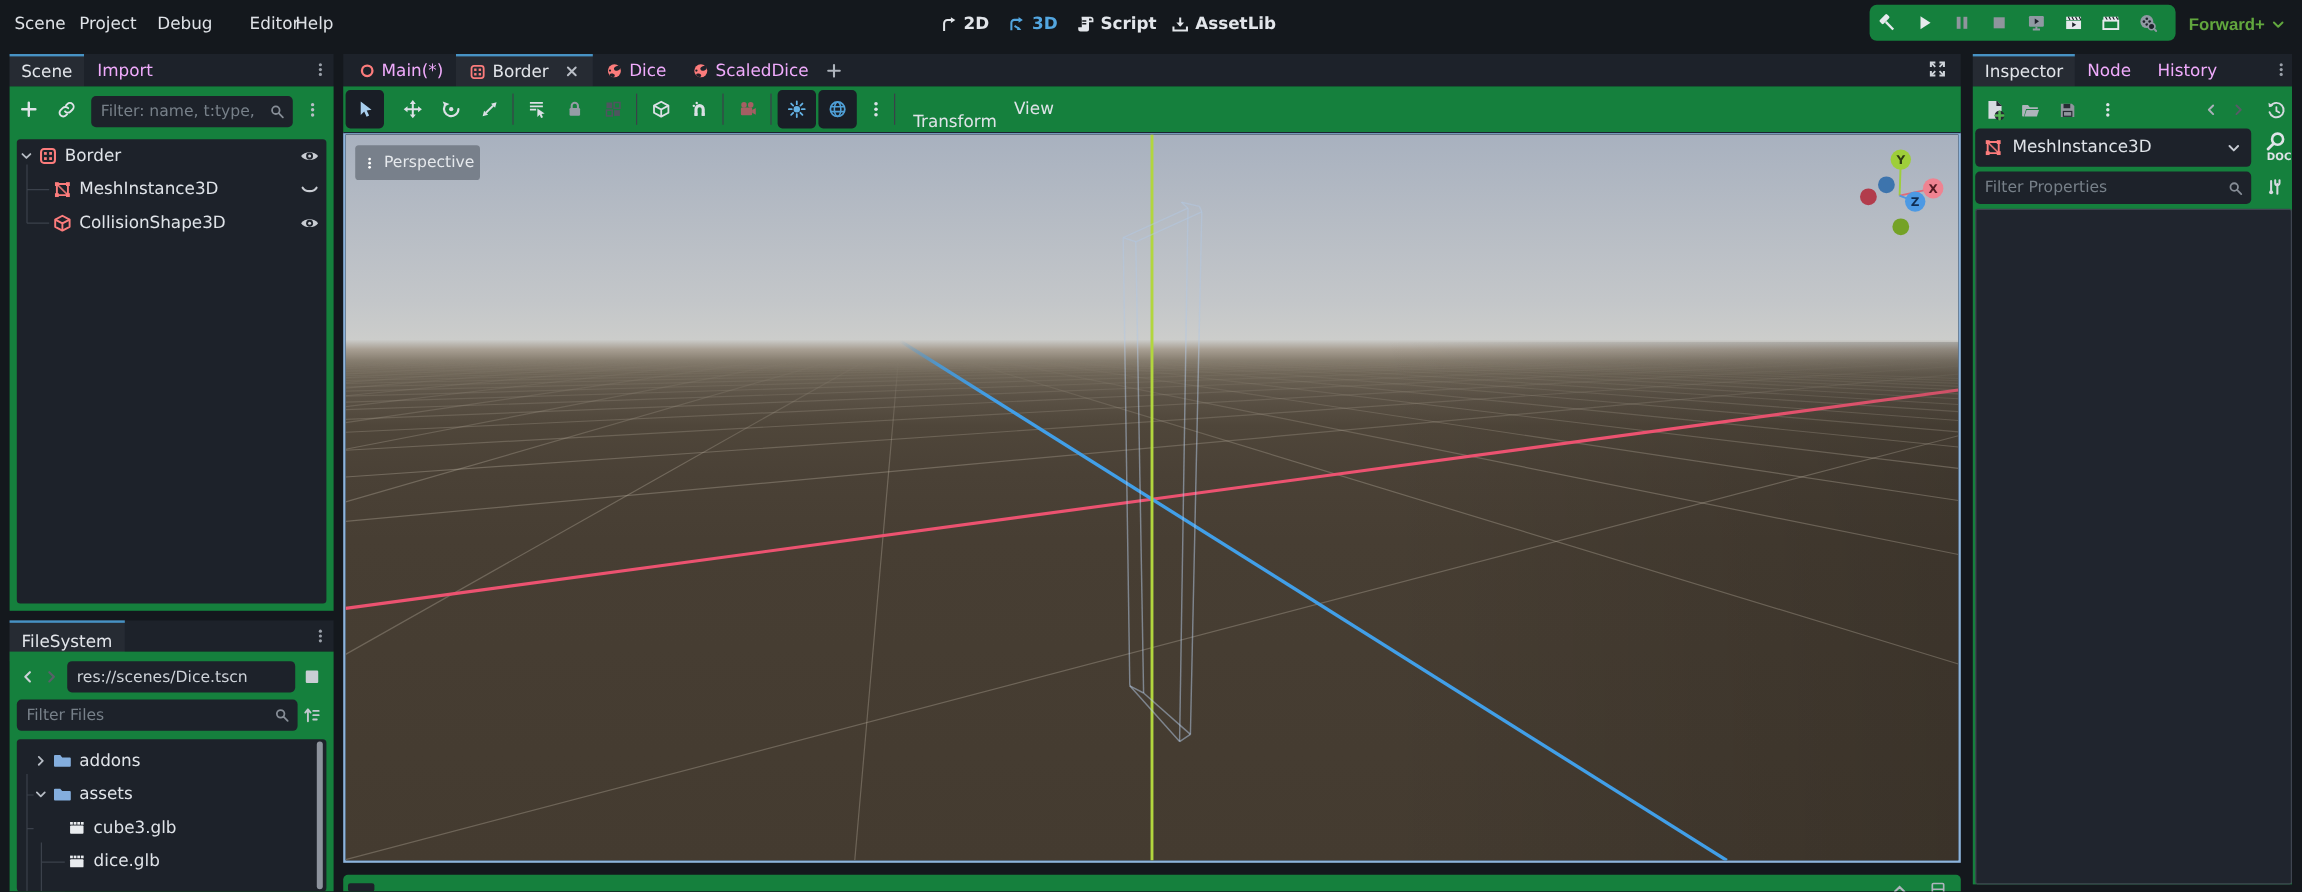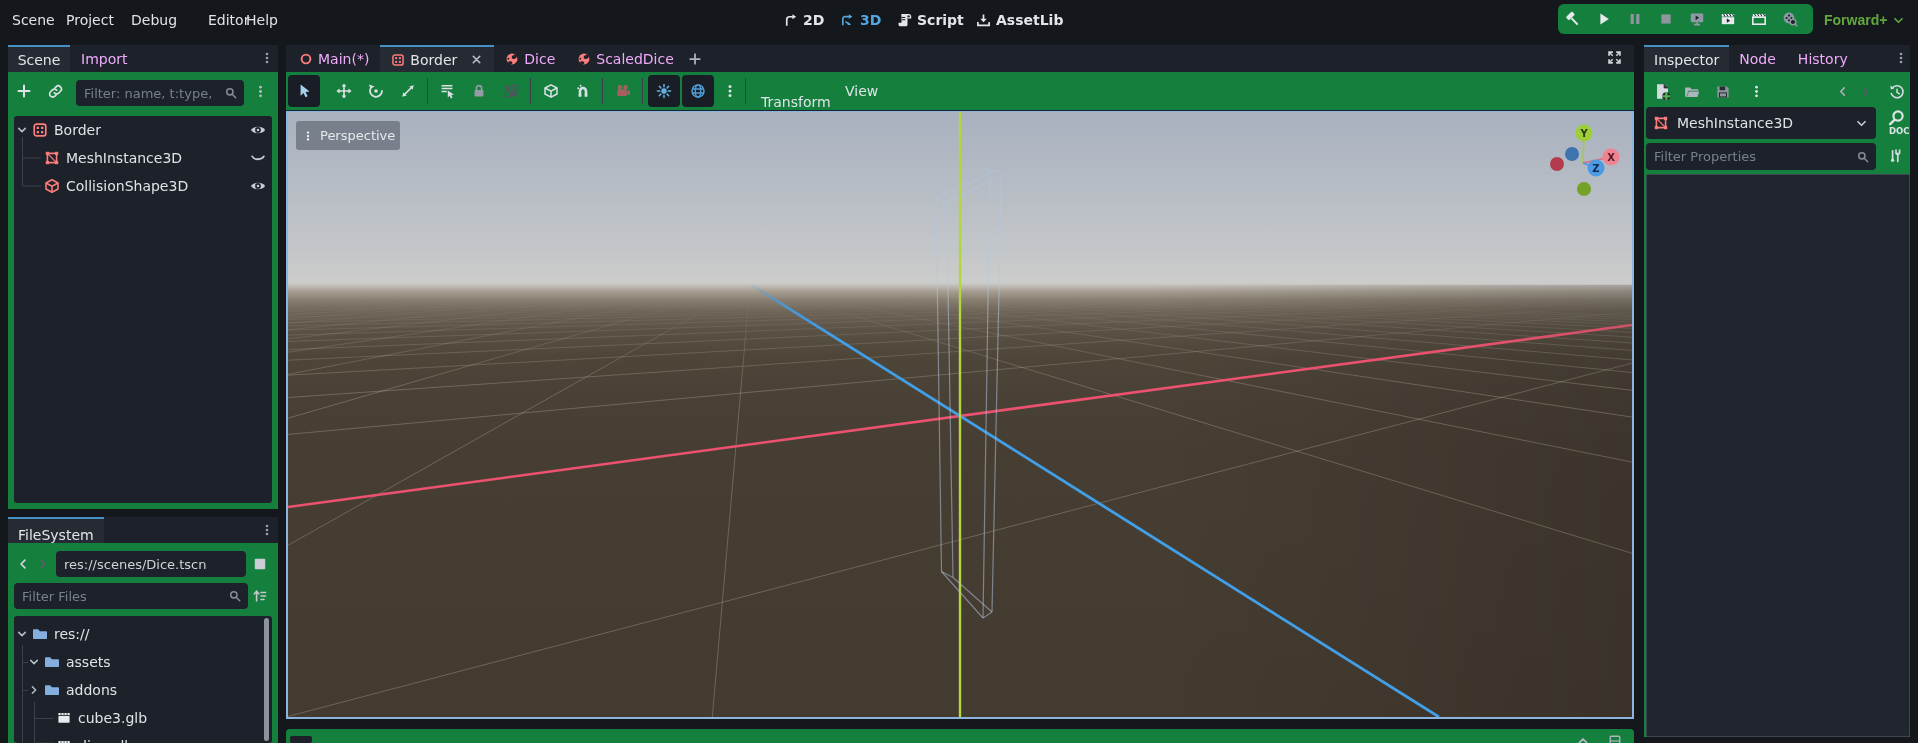--- a/index.html
+++ b/index.html
@@ -303,58 +303,45 @@
         <path d="M4.6 13V3.6M4.6 3.2L2.4 5.8M4.6 3.2l2.2 2.6" stroke="#c3c8cf" stroke-width="1.6" fill="none" stroke-linecap="round"></path>
         <path d="M9 4.4h4.6M9 8h4.6M9 11.6h3" stroke="#c3c8cf" stroke-width="1.5" stroke-linecap="round"></path>
       </svg>
     </span>
   <div class="dark" style="position:absolute;left:6px;top:73px;width:258px;height:127px;border-radius:3px;overflow:hidden;">
     <svg id="fs-tree-lines" width="258" height="127" style="position:absolute;left:0;top:0;">
         <path d="M8.5 29 V127 M8.5 46.5 H14 M8.5 74.5 H14" stroke="#3b414b" stroke-width="1" fill="none"></path>
         <path d="M20.5 86 V127 M20.5 102.5 H40 M20.5 127 H40" stroke="#3b414b" stroke-width="1" fill="none"></path>
       </svg>
     <div id="fs-tree-rows" style="position:relative;padding-top:4px;">
-        <div class="row" style="height: 28px; position: relative; padding-left: 2px;">
+        <div class="row" style="height: 28px; position: relative; padding-left: 14px;">
           <span class="icon" style="width: 12px; margin-right: 4px;">
             <svg width="12" height="12" viewBox="0 0 16 16">
-              <path d="M3.6 5.8L8 10.2 12.4 5.8" stroke="#b6bcc4" stroke-width="2" fill="none" stroke-linecap="round" stroke-linejoin="round"></path>
+              <path d="M5.8 3.6L10.2 8 5.8 12.4" stroke="#b6bcc4" stroke-width="2" fill="none" stroke-linecap="round" stroke-linejoin="round"></path>
             </svg>
           </span>
           <span class="icon" style="margin-right: 6px;">
             <svg width="16" height="16" viewBox="0 0 16 16">
               <path d="M1.8 3.2h4.4l1.6 2h6.4a.8.8 0 01.8.8v6.2a.8.8 0 01-.8.8H1.8a.8.8 0 01-.8-.8v-8.2a.8.8 0 01.8-.8z" fill="#84aede"></path>
             </svg>
           </span>
-          <span class="treelabel">res://</span>
+          <span class="treelabel">addons</span>
         </div>
         <div class="row" style="height: 28px; position: relative; padding-left: 14px;">
           <span class="icon" style="width: 12px; margin-right: 4px;">
             <svg width="12" height="12" viewBox="0 0 16 16">
               <path d="M3.6 5.8L8 10.2 12.4 5.8" stroke="#b6bcc4" stroke-width="2" fill="none" stroke-linecap="round" stroke-linejoin="round"></path>
             </svg>
           </span>
           <span class="icon" style="margin-right: 6px;">
             <svg width="16" height="16" viewBox="0 0 16 16">
               <path d="M1.8 3.2h4.4l1.6 2h6.4a.8.8 0 01.8.8v6.2a.8.8 0 01-.8.8H1.8a.8.8 0 01-.8-.8v-8.2a.8.8 0 01.8-.8z" fill="#84aede"></path>
             </svg>
           </span>
           <span class="treelabel">assets</span>
-        </div>
-        <div class="row" style="height: 28px; position: relative; padding-left: 14px;">
-          <span class="icon" style="width: 12px; margin-right: 4px;">
-            <svg width="12" height="12" viewBox="0 0 16 16">
-              <path d="M5.8 3.6L10.2 8 5.8 12.4" stroke="#b6bcc4" stroke-width="2" fill="none" stroke-linecap="round" stroke-linejoin="round"></path>
-            </svg>
-          </span>
-          <span class="icon" style="margin-right: 6px;">
-            <svg width="16" height="16" viewBox="0 0 16 16">
-              <path d="M1.8 3.2h4.4l1.6 2h6.4a.8.8 0 01.8.8v6.2a.8.8 0 01-.8.8H1.8a.8.8 0 01-.8-.8v-8.2a.8.8 0 01.8-.8z" fill="#84aede"></path>
-            </svg>
-          </span>
-          <span class="treelabel">addons</span>
         </div>
         <div class="row" style="height: 28px; position: relative; padding-left: 26px;">
           <span style="width: 12px; margin-right: 4px;"></span>
           <span class="icon" style="margin-right: 6px;">
             <svg width="16" height="16" viewBox="0 0 16 16">
               <rect x="2.4" y="6" width="11.2" height="6.8" rx="0.8" fill="#e9ecef"></rect>
               <rect x="2.4" y="3" width="2.3" height="2.2" fill="#e9ecef"></rect>
               <rect x="5.4" y="3" width="2.3" height="2.2" fill="#e9ecef"></rect>
               <rect x="8.4" y="3" width="2.3" height="2.2" fill="#e9ecef"></rect>
               <rect x="11.4" y="3" width="2.3" height="2.2" fill="#e9ecef"></rect>

